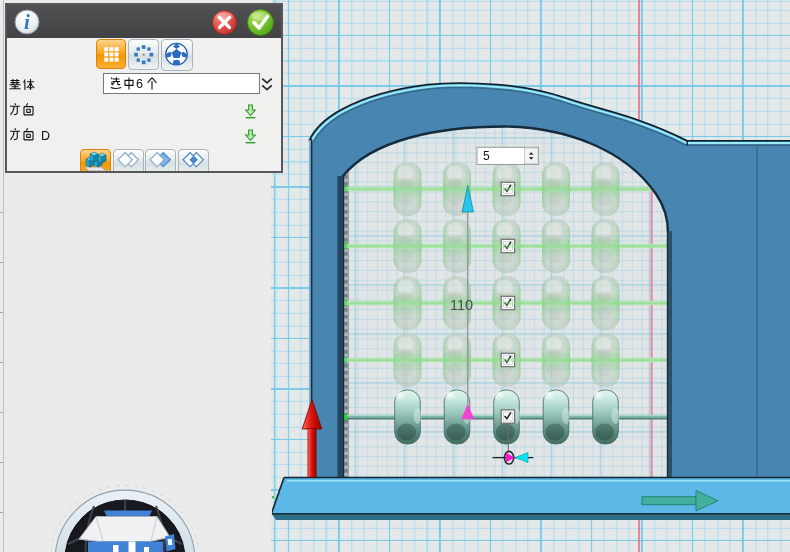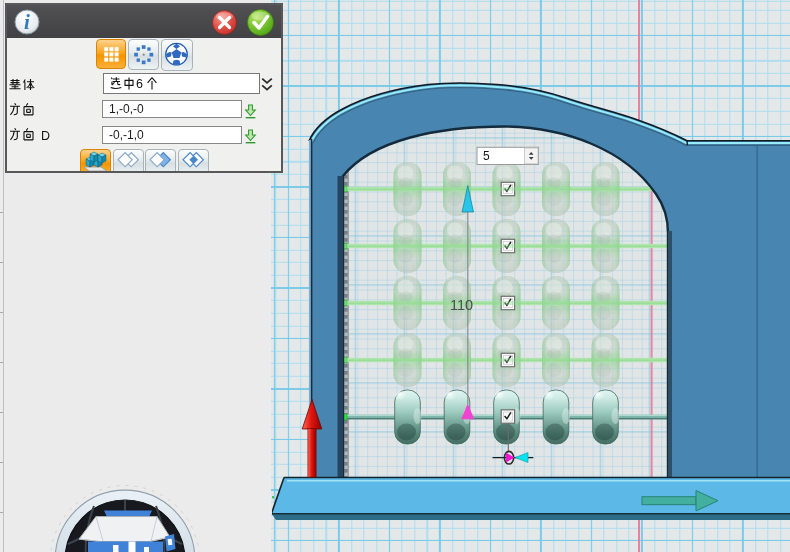--- a/index.html
+++ b/index.html
@@ -478,34 +478,32 @@
   <svg class="abs" style="left:252px;top:71px" width="16" height="16" viewBox="0 0 16 16" fill="none" stroke="#2b2b2b" stroke-width="1.8">
     <path d="M3.2,2.6 L8,6.9 L12.8,2.6 M3.2,9.3 L8,13.6 L12.8,9.3"></path>
   </svg>
 
   <svg class="abs" style="left:2px;top:98px" width="28" height="13" viewBox="0 0 28 13" stroke="#111" stroke-width="1.1" fill="none">
     <path d="M5.7,0.3 L6.8,2 M1,3.2 H11 M5.2,3.2 C4.8,7 3.6,9.7 1.4,11.8 M8.3,3.2 V9.3 C8.3,11.2 7,11.8 4.8,11.8"></path>
     <g transform="translate(13.5,0)">
         <path d="M5.3,0.3 L3.8,2.6 M1.5,3.6 H10.5 M1.5,3.6 V12 M10.5,3.6 V12 M1.5,11.9 H10.5 M4.2,6.3 H7.8 M4.2,6.3 V9.4 M7.8,6.3 V9.4 M4.2,9.4 H7.8"></path>
       </g>
   </svg>
-  <div class="inp" style="left:95px;top:95px;width:132px;height:16px;line-height:16px;">1,-0,-0</div>
   <svg class="abs" style="left:237px;top:98.5px" width="13" height="15" viewBox="0 0 13 15">
     <polygon points="4.6,1 8.4,1 8.4,6 11.3,6 6.5,11.5 1.7,6 4.6,6" fill="#bfe8b0" stroke="#2d9a2d" stroke-width="1.1"></polygon>
     <line x1="1.7" y1="13.7" x2="11.3" y2="13.7" stroke="#2d9a2d" stroke-width="1.4"></line>
   </svg>
 
   <svg class="abs" style="left:2px;top:123px" width="42" height="13" viewBox="0 0 42 13" stroke="#111" stroke-width="1.1" fill="none">
     <path d="M5.7,0.3 L6.8,2 M1,3.2 H11 M5.2,3.2 C4.8,7 3.6,9.7 1.4,11.8 M8.3,3.2 V9.3 C8.3,11.2 7,11.8 4.8,11.8"></path>
     <g transform="translate(13.5,0)">
         <path d="M5.3,0.3 L3.8,2.6 M1.5,3.6 H10.5 M1.5,3.6 V12 M10.5,3.6 V12 M1.5,11.9 H10.5 M4.2,6.3 H7.8 M4.2,6.3 V9.4 M7.8,6.3 V9.4 M4.2,9.4 H7.8"></path>
       </g>
     <text x="32" y="11.5" font-size="12.5" fill="#111" stroke="none" font-family="Liberation Sans">D</text>
   </svg>
-  <div class="inp" style="left:95px;top:120.5px;width:132px;height:16px;line-height:16px;">-0,-1,0</div>
   <svg class="abs" style="left:237px;top:124px" width="13" height="15" viewBox="0 0 13 15">
     <polygon points="4.6,1 8.4,1 8.4,6 11.3,6 6.5,11.5 1.7,6 4.6,6" fill="#bfe8b0" stroke="#2d9a2d" stroke-width="1.1"></polygon>
     <line x1="1.7" y1="13.7" x2="11.3" y2="13.7" stroke="#2d9a2d" stroke-width="1.4"></line>
   </svg>
 
   <div class="btn orange abs" style="left:73px;top:144px;width:29px;height:24px;">
     <svg width="29" height="24" viewBox="0 0 29 24">
       <polygon points="3,17 20,17 26,21 8,21" fill="#e8e8e8" stroke="#999" stroke-width="0.8"></polygon>
       <g stroke="#0b5a78" stroke-width="0.5">
         <g transform="translate(5,6)">

